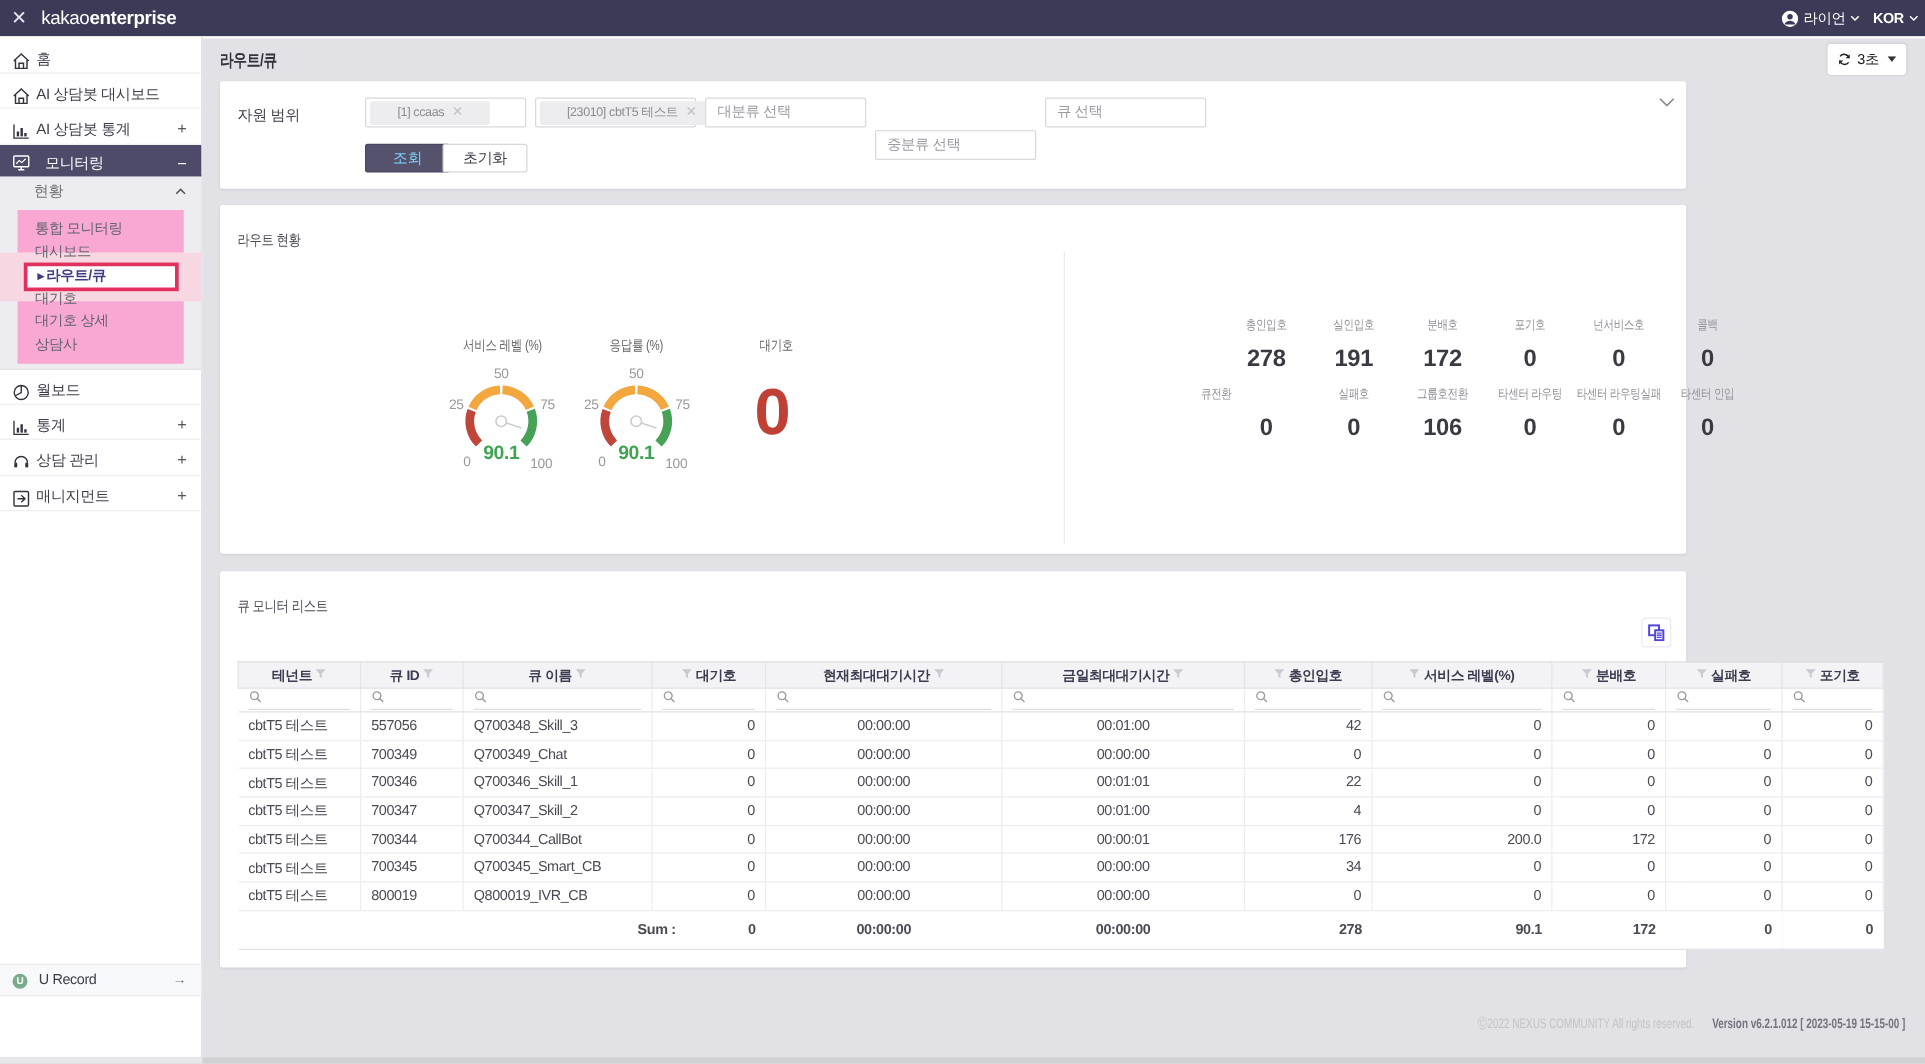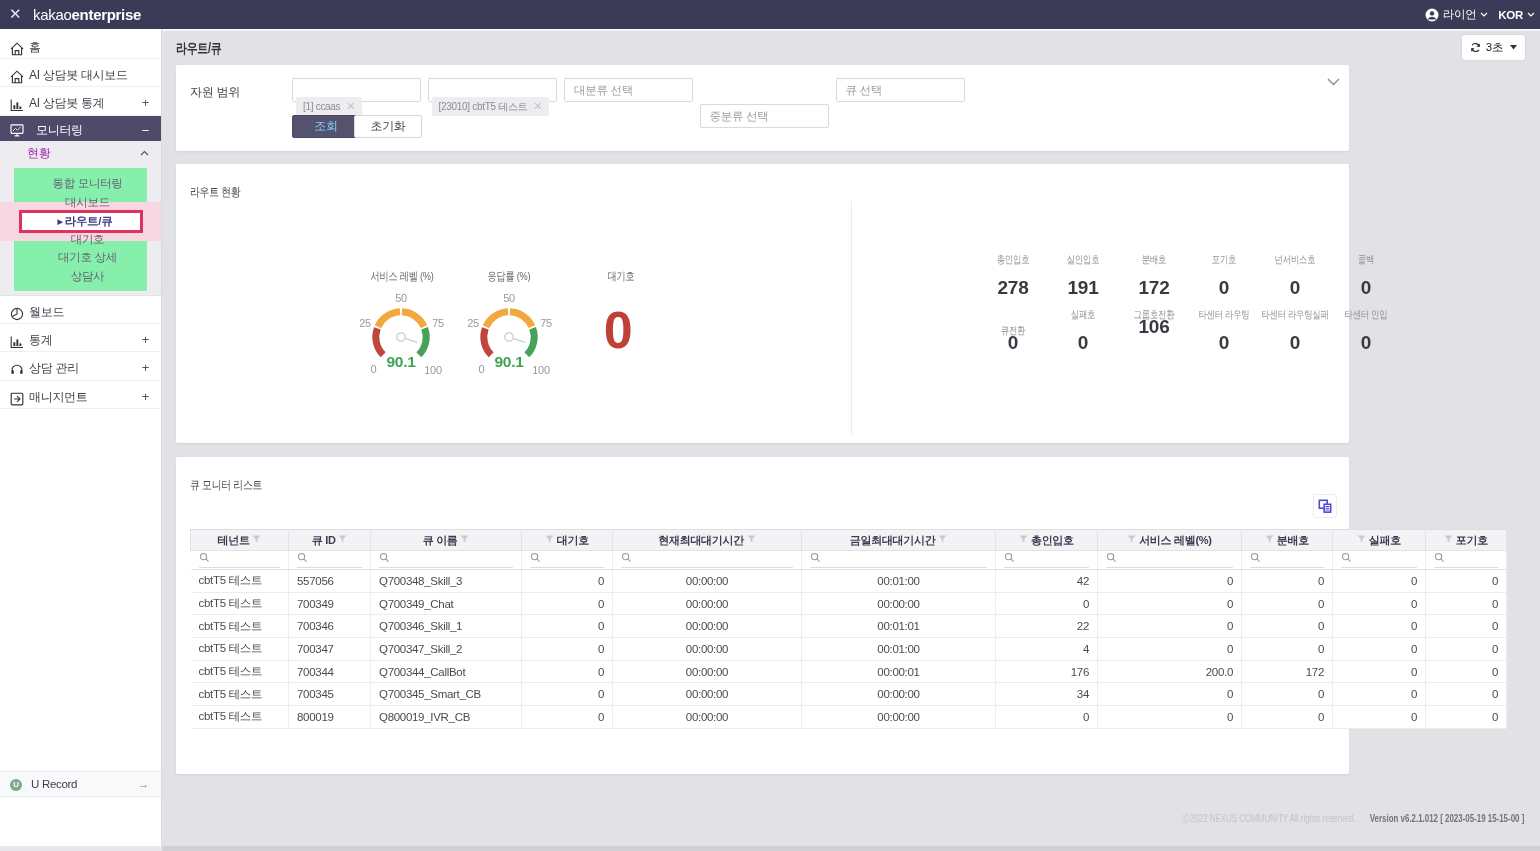--- a/index.html
+++ b/index.html
@@ -13,23 +13,23 @@
 #topbar .logo b { font-weight:700; }
 #topbar .right { position:absolute; right:5px; top:0; height:29px; display:flex; align-items:center; gap:4px; font-size:11.5px; color:#fff; }
 
 
 #sidebar { position:absolute; left:0; top:29px; width:162px; height:817px; background:#fff; border-right:1px solid #d9d9df; padding-top:2px; }
 .mi { position:relative; height:28.2px; line-height:32px; border-bottom:1px solid #efeff2; font-size:12px; color:#3d3d49; padding-left:29px; }
 .mi svg { position:absolute; left:10px; top:11px; }
 .mi .plus { position:absolute; right:12px; top:0; color:#555; font-size:13px; }
 .mi.active { background:#4d4a6a; color:#fff; border-bottom:1px solid #4d4a6a; height:25.5px; line-height:29px;padding-left:36px; } .mi.active svg { top:7px; }
 #submenu { background:#ededf1; padding-bottom:4px; border-bottom:1px solid #e2e2e7; }
-#submenu .hd { height:27px; line-height:24px; font-size:12px; color:#a21caf; padding-left:27px; position:relative; }
-
-#subpanel { background:#86efac; margin:0 14px; padding:6px 0; position:relative;text-align:center; }
+#submenu .hd { height:27px; line-height:24px; font-size:12px; color:#737373; padding-left:27px; position:relative; }
+
+#subpanel { background:#f9a8d4; margin:0 14px; padding:6px 0; position:relative; }
 .smi { height:18.5px; line-height:18.5px; font-size:11.5px; color:#62626e; padding-left:14px; position:relative; z-index:2; }
 .selwrap { position:relative; height:18.5px; }
 .selband { position:absolute; left:-14px; right:-14px; top:-9px; bottom:-11px; background:#f7d8e2; z-index:1; }
 .selbox { position:absolute; z-index:3; left:5px; right:4px; top:-1px; height:22.5px; border:3px solid #e0315f; background:#fff; line-height:16.5px; padding-left:8px; font-size:11.5px; color:#3f3c80; font-weight:700; }
 .selbox .tri { font-size:7px; color:#3f3c80; margin-right:2px; vertical-align:1px; }
 #urecord { position:absolute; left:0; bottom:49px; width:161px; height:26px; border-top:1px solid #ececf0; border-bottom:1px solid #ececf0; background:#f8f9fb; line-height:25px; font-size:11.5px; color:#3d3d49; padding-left:31px; }
 #urecord .ic { position:absolute; left:10px; top:7px; width:12px; height:12px; border-radius:50%; background:#7aab8a; color:#fff; font-size:8px; font-weight:700; text-align:center; line-height:12px; }
 #urecord .arr { position:absolute; right:12px; top:0; color:#777; font-size:11px; }
 
 
@@ -40,21 +40,21 @@
 .card { position:absolute; left:13px; width:1173px; background:#fff; border-radius:2px; box-shadow:0 1px 2px rgba(40,40,60,.08); }
 #card-filter { top:36px; height:86px; }
 #card-route  { top:135px; height:279px; }
 #card-table  { top:428px; height:317px; }
 .ctitle { position:absolute; left:14px; font-size:12px; color:#4a4a55; transform:scaleX(0.82); transform-origin:left center; }
 
 
 .flabel { position:absolute; left:14px; top:19px; font-size:12px; color:#3d3d49; font-weight:500; }
 .fbox { position:absolute; top:13px; height:24px; border:1px solid #d8d8de; border-radius:2px; background:#fff; font-size:11.5px; }
 .fbox .ph { color:#9b9ba4; line-height:22px; padding-left:9px; display:block; }
-.chip { display:inline-block; margin:18px 0 0 3px; background:#ededef; border-radius:2px; height:19px; line-height:19px; padding:0 7px; font-size:10px; color:#8a8a93; white-space:nowrap; }
+.chip { display:inline-block; margin:2px 0 0 3px; background:#ededef; border-radius:2px; height:19px; line-height:19px; padding:0 22px; font-size:10px; color:#8a8a93; white-space:nowrap; }
 .chip .x { color:#c2c2c8; margin-left:6px; font-size:11px; }
 .btn { position:absolute; top:50px; width:68px; height:23px; border-radius:2px; font-size:12px; text-align:center; line-height:23px; }
 .btn.primary { background:#55526e; color:#7dd3fc; border:1px solid #4a4763; line-height:21px; }
 .btn.plain { background:#fff; border:1px solid #d8d8db; color:#3d3d49; }
 .fcollapse { position:absolute; right:9px; top:13px; }
 
 
 #vdivider { position:absolute; left:675px; top:37px; width:1px; height:234px; background:#ebebee; }
 .gtitle { position:absolute; top:105px; font-size:11.5px; color:#666; width:160px; margin-left:-80px; text-align:center; transform:scaleX(0.8); }
 .bigzero { position:absolute; left:392px; top:140px; width:100px; text-align:center; font-size:52px; line-height:52px; font-weight:700; color:#bf4136; }
@@ -250,36 +250,36 @@
       </div>
 <div class="stat" style="left:1059px; top:113px;">
         <div class="vl">0</div>
       </div>
 <div class="stat" style="left:1130px; top:89px;">
         <div class="lb">콜백</div>
       </div>
 <div class="stat" style="left:1130px; top:113px;">
         <div class="vl">0</div>
       </div>
-<div class="stat" style="left:777px; top:144px;margin-top:16px;">
+<div class="stat" style="left:737px; top:144px;">
         <div class="lb">큐전환</div>
       </div>
 <div class="stat" style="left:777px; top:168px;">
         <div class="vl">0</div>
       </div>
 <div class="stat" style="left:847px; top:144px;">
         <div class="lb">실패호</div>
       </div>
 <div class="stat" style="left:847px; top:168px;">
         <div class="vl">0</div>
       </div>
 <div class="stat" style="left:918px; top:144px;">
         <div class="lb">그룹호전환</div>
       </div>
-<div class="stat" style="left:918px; top:152px;">
+<div class="stat" style="left:918px; top:168px;">
         <div class="vl">106</div>
       </div>
 <div class="stat" style="left:988px; top:144px;">
         <div class="lb">타센터 라우팅</div>
       </div>
 <div class="stat" style="left:988px; top:168px;">
         <div class="vl">0</div>
       </div>
 <div class="stat" style="left:1059px; top:144px;">
         <div class="lb">타센터 라우팅실패</div>
@@ -506,20 +506,31 @@
             <td class="l">Q800019_IVR_CB</td>
             <td class="r">0</td>
             <td class="c">00:00:00</td>
             <td class="c">00:00:00</td>
             <td class="r">0</td>
             <td class="r">0</td>
             <td class="r">0</td>
             <td class="r">0</td>
             <td class="r">0</td>
           </tr>
+<tr class="sum">
+            <td colspan="3" class="r"><span style="position:relative;left:27px;">Sum :</span></td>
+            <td class="r">0</td>
+            <td class="c">00:00:00</td>
+            <td class="c">00:00:00</td>
+            <td class="r">278</td>
+            <td class="r">90.1</td>
+            <td class="r">172</td>
+            <td class="r">0</td>
+            <td class="r">0</td>
+          </tr>
         </tbody>
       </table>
   </div>
 
   <div id="footer">Ⓒ2022 NEXUS COMMUNITY All rights reserved.<b>Version v6.2.1.012 [ 2023-05-19 15-15-00 ]</b></div>
 </div>
 <div id="botbar">
     <div class="lft"></div>
   </div>
 

